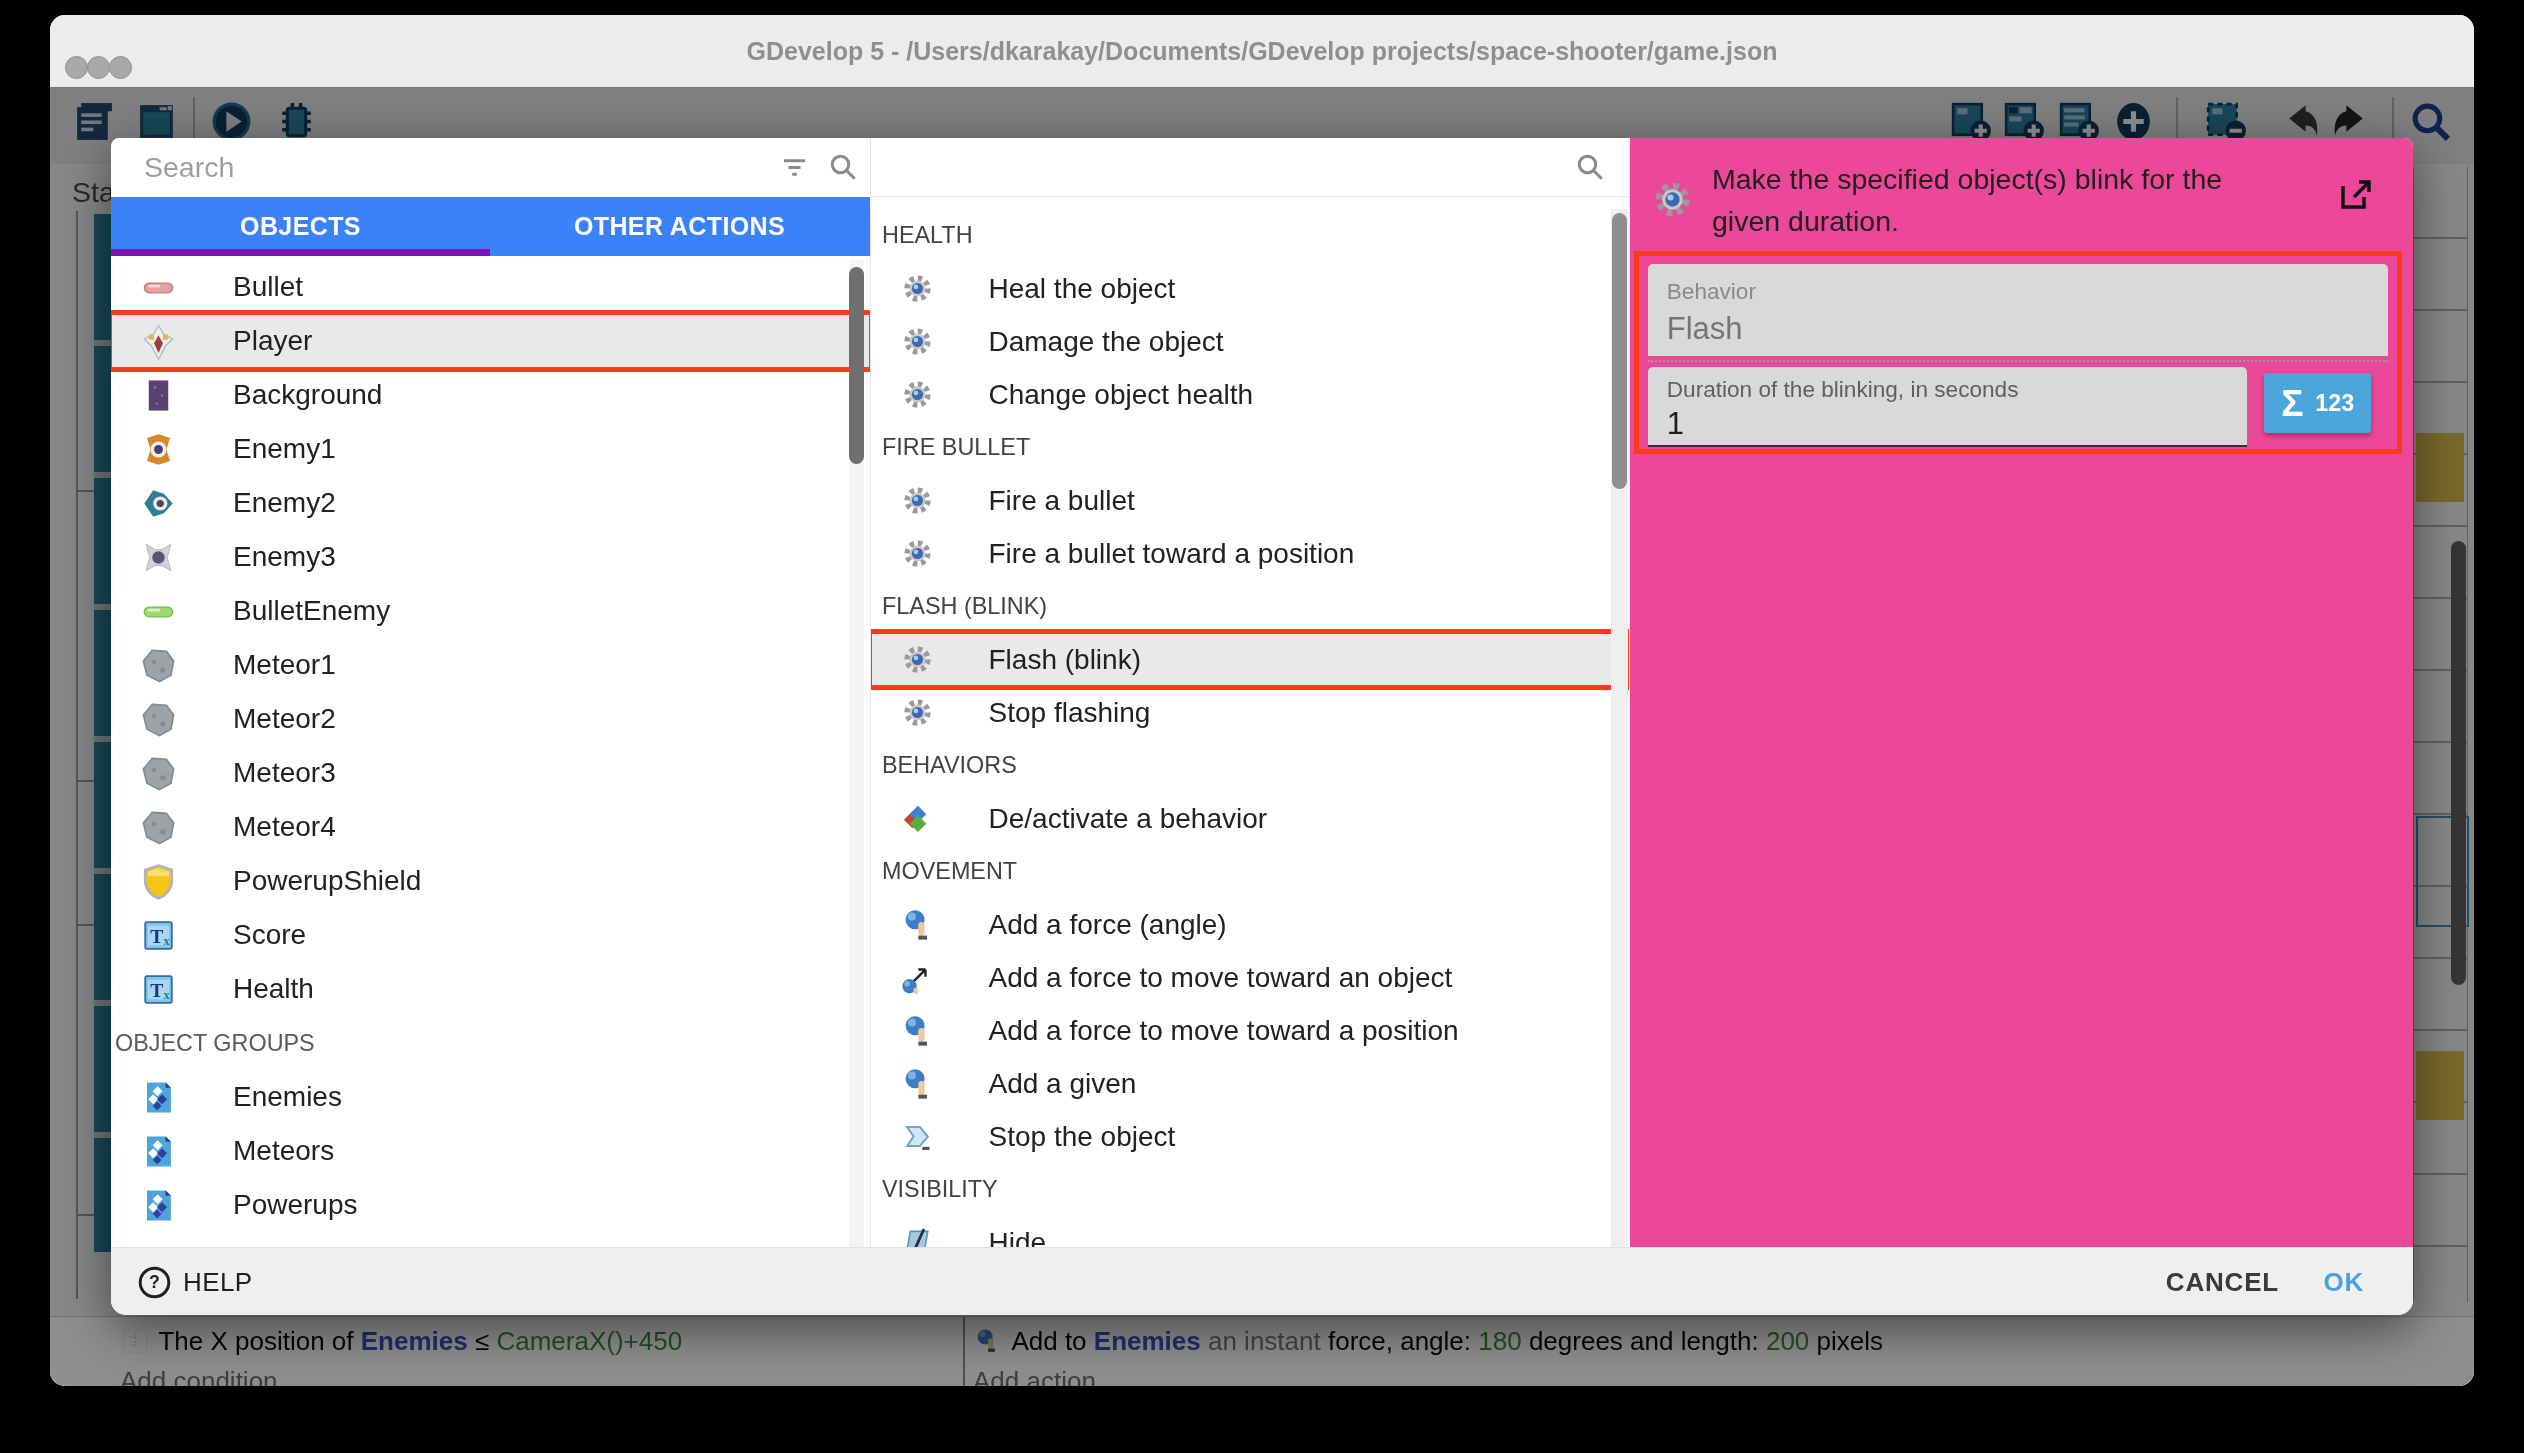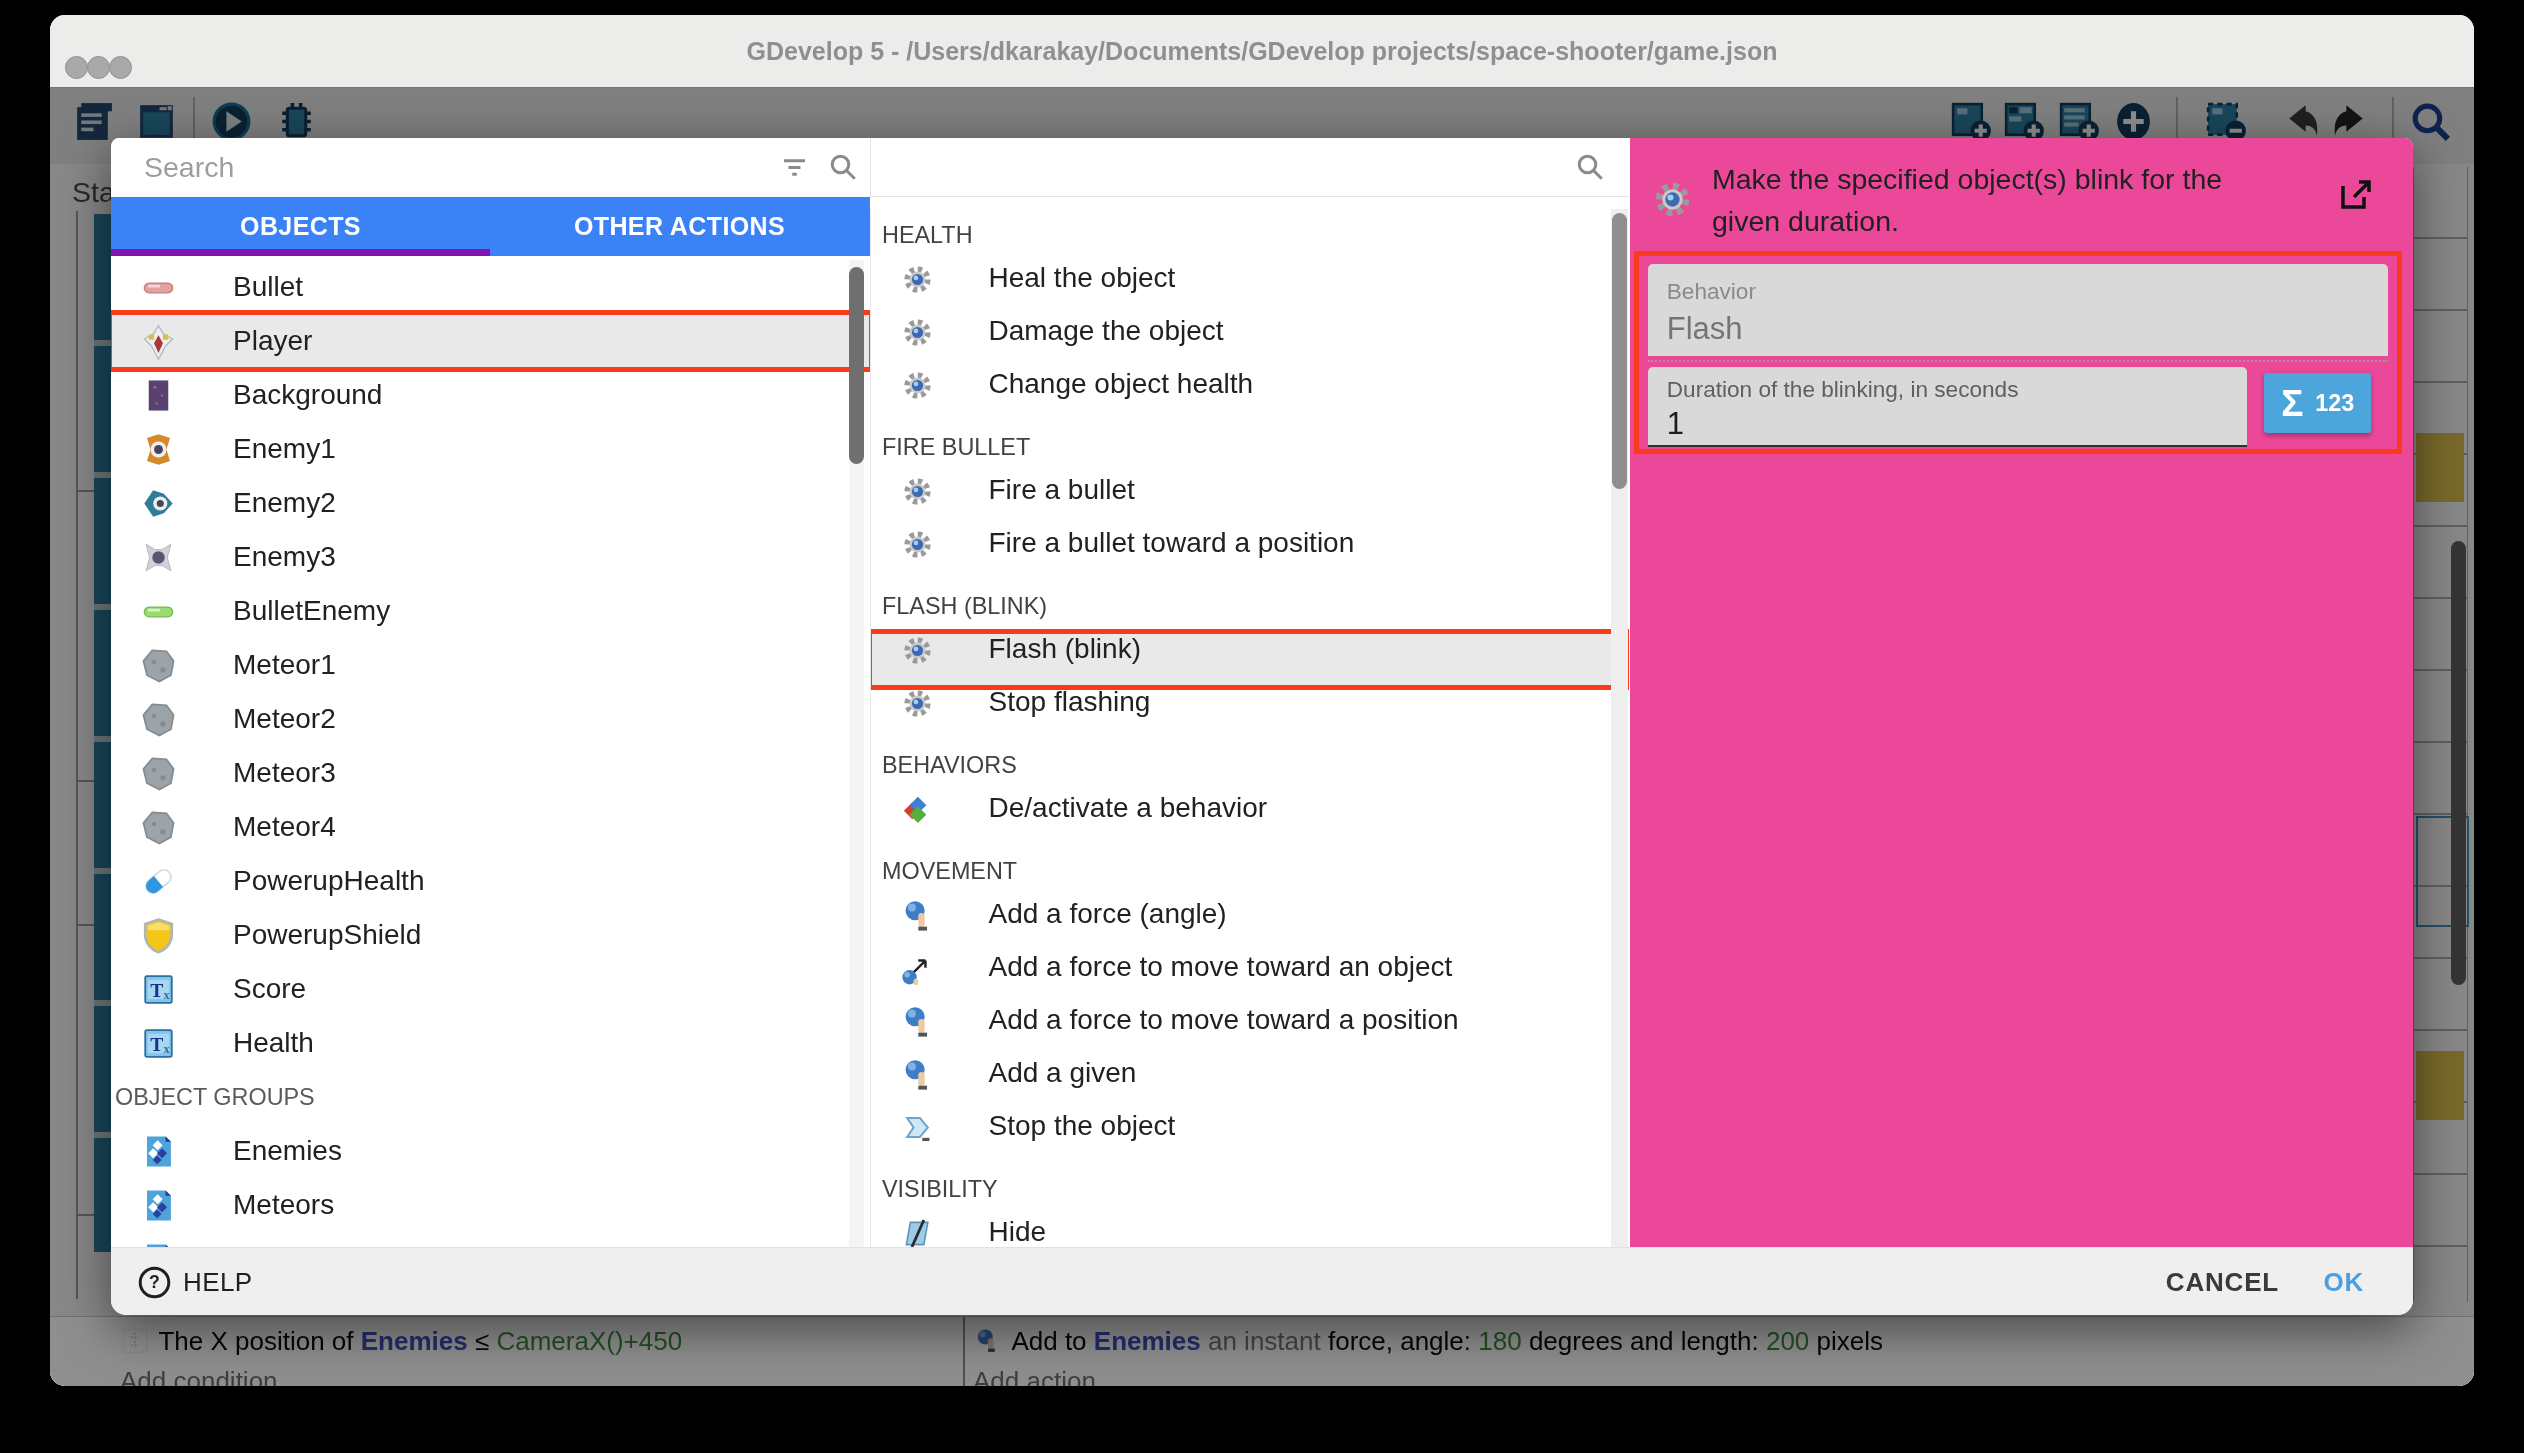--- a/index.html
+++ b/index.html
@@ -51,21 +51,21 @@
   .orow .oic{width:39px;height:39px;flex:none}
   .orow .oic svg{width:100%;height:100%}
   .orow .olbl{margin-left:55px;font-size:28px;color:#212121;white-space:nowrap}
   .orow.selected{background:#E9E9E9;outline:5.9px solid #F93B1C;outline-offset:-1.7px}
   .ohdr{display:flex;align-items:center;height:54px;padding-left:4px;font-size:23.4px;color:#5A5A5A;white-space:nowrap}
   .lp-sb{position:absolute;left:738px;top:122px;width:15px;height:987px;background:#F4F4F4}
   .lp-sb .thumb{position:absolute;left:0;top:6.7px;width:15px;height:197px;background:#6F6F6F;border-radius:7.5px}
   
   .mp-search{left:759px;width:759px;border-left:1.7px solid #E3E3E3;box-sizing:border-box}
   .mp-list{position:absolute;left:759px;top:71px;width:759px;height:1038px;overflow:hidden;background:#FFF;border-left:1.7px solid #E8E8E8;box-sizing:border-box}
-  .arow{display:flex;height:53px;padding-left:28.5px;box-sizing:border-box}
+  .arow{display:flex;align-items:center;height:53px;padding-left:28.5px;box-sizing:border-box}
   .arow .aic{width:35px;height:35px;flex:none}
   .arow .aic svg{width:100%;height:100%}
   .arow .albl{margin-left:54px;font-size:28px;color:#212121;white-space:nowrap}
   .arow.selected{background:#E9E9E9;outline:5.9px solid #F93B1C;outline-offset:-1.7px}
   .ahdr{display:flex;align-items:center;height:53px;padding-left:11px;font-size:23.4px;color:#424242;white-space:nowrap}
   .mp-sb{position:absolute;left:1500px;top:71px;width:16.7px;height:1038px;background:#EFEFEF}
   .mp-sb .thumb{position:absolute;left:0.8px;top:4.2px;width:15px;height:276px;background:#8F8F8F;border-radius:7.5px}
   
   .rp{position:absolute;left:1519px;top:0;width:784px;height:1109px;background:#ec4899}
   .rp-gear{position:absolute;left:20px;top:39px;width:45px;height:45px}
@@ -304,29 +304,20 @@
       <div class="orow">
         <span class="oic"><svg viewBox="0 0 44 44">
             <path d="M15 5 L31 6 L39 17 L36 33 L23 40 L9 33 L5 17 Z" fill="#9CA4AA" stroke="#848C92" stroke-width="2"></path>
             <circle cx="17" cy="18" r="2.5" fill="#848C92"></circle>
             <circle cx="27" cy="27" r="3" fill="#848C92"></circle>
           </svg></span>
         <span class="olbl">Meteor4</span>
       </div>
       <div class="orow">
         <span class="oic"><svg viewBox="0 0 44 44">
-            <g transform="rotate(-40 22 22)">
-              <rect x="6" y="14" width="32" height="16" rx="8" fill="#FFF" stroke="#C9D4DB" stroke-width="1.5"></rect>
-              <path d="M22 14 H14 a8 8 0 0 0 0 16 H22 Z" fill="#2F97E0"></path>
-            </g>
-          </svg></span>
-        <span class="olbl">PowerupHealth</span>
-      </div>
-      <div class="orow">
-        <span class="oic"><svg viewBox="0 0 44 44">
             <path d="M22 4 L37 9 V21 C37 31 30 38 22 41 C14 38 7 31 7 21 V9 Z" fill="#F5C518" stroke="#AEB6BA" stroke-width="3"></path>
             <path d="M22 7 L34 11 V16 H10 V11 Z" fill="#F9DE6A"></path>
           </svg></span>
         <span class="olbl">PowerupShield</span>
       </div>
       <div class="orow">
         <span class="oic"><svg viewBox="0 0 44 44">
             <rect x="7" y="7" width="30" height="30" rx="2" fill="#7FC4EC" stroke="#2E6E9E" stroke-width="2"></rect>
             <rect x="10" y="11" width="24" height="22" fill="#A8D8F0"></rect>
             <text x="20" y="30" text-anchor="middle" font-size="22" font-weight="bold" fill="#16338F" font-family="Liberation Serif,serif">T</text>

